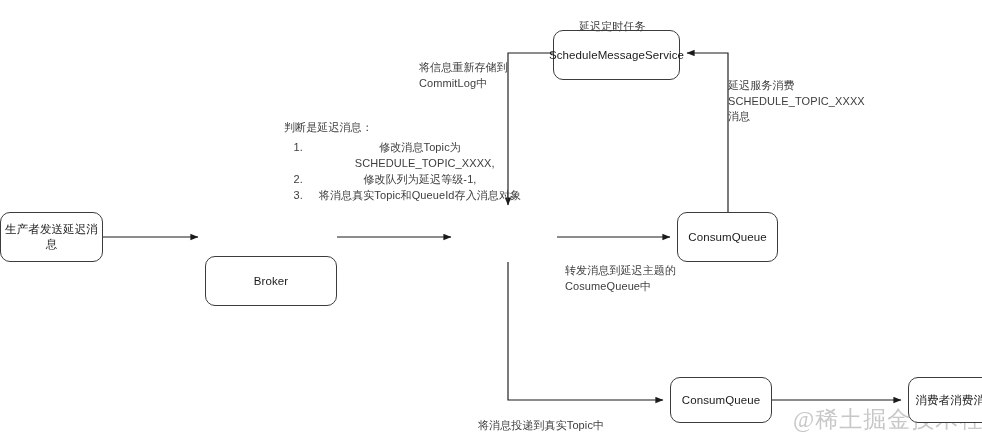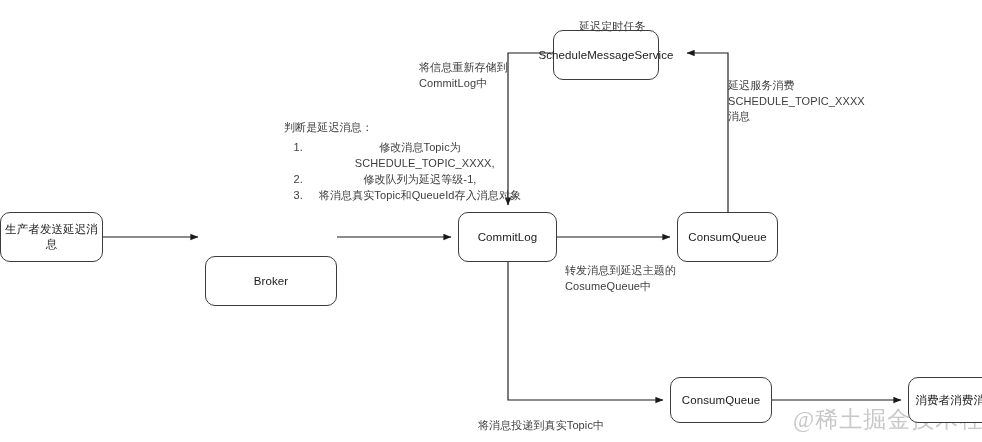--- a/index.html
+++ b/index.html
@@ -105,29 +105,26 @@
   <div class="watermark" style="left:793px; top:404px;">@稀土掘金技术社区</div>
 
   <div class="node node-cjk" style="left:0px; top:212px; width:103px; height:50px;">
     <span>生产者发送延迟消息</span>
   </div>
 
   <div class="node" style="left:205px; top:212px; width:132px; height:50px;margin-top:44px;">
     <span>Broker</span>
   </div>
 
-  <div class="node" style="left:458px; top:212px; width:99px; height:50px;">
-    <span>CommitLog</span>
-  </div>
 
   <div class="node" style="left:677px; top:212px; width:101px; height:50px;">
     <span>ConsumQueue</span>
   </div>
 
-  <div class="node" style="left:553px; top:30px; width:106px; height:50px;">
+  <div class="node" style="left:553px; top:30px; width:127px; height:50px;">
     <span>ScheduleMessageService</span>
   </div>
 
   <div class="node" style="left:670px; top:377px; width:102px; height:46px;">
     <span>ConsumQueue</span>
   </div>
 
   <div class="node node-cjk" style="left:908px; top:377px; width:96px; height:46px;">
     <span>消费者消费消息</span>
   </div>

